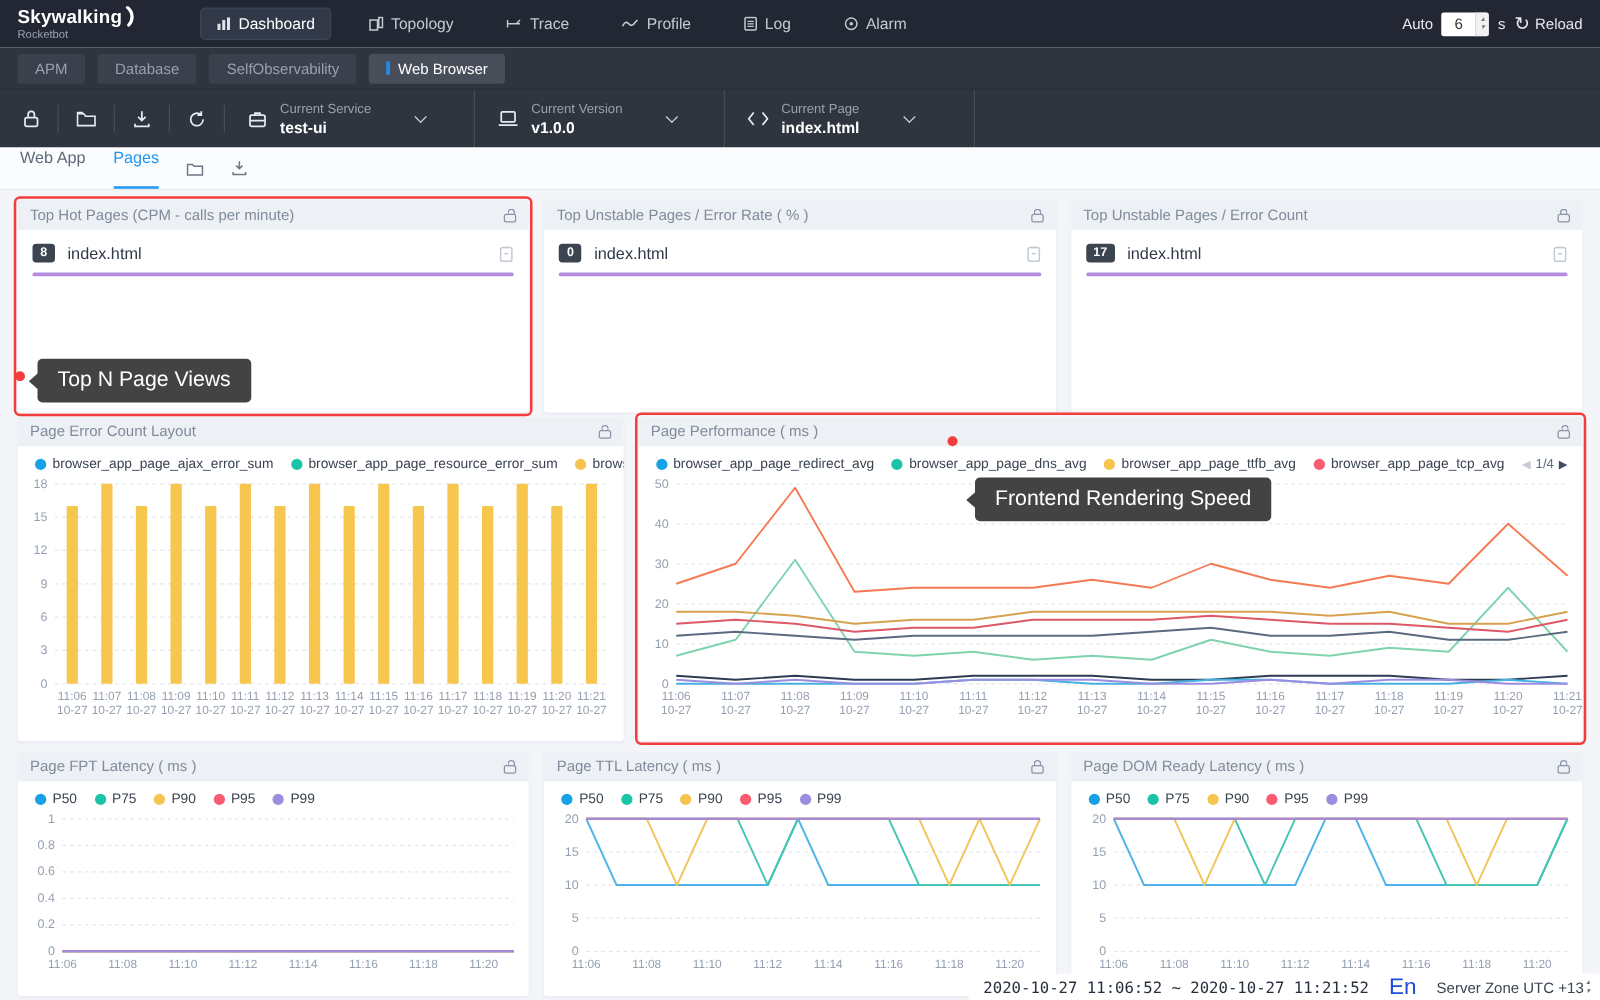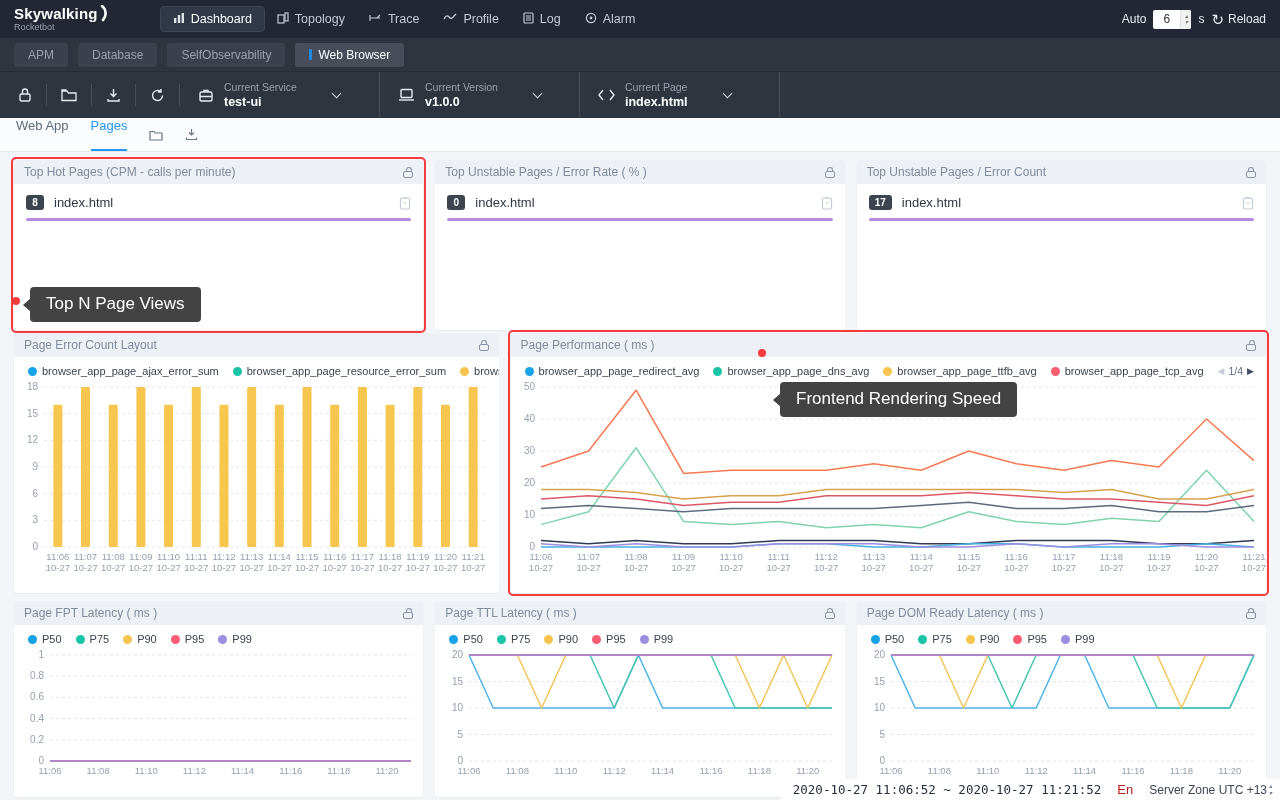--- a/index.html
+++ b/index.html
@@ -6,21 +6,21 @@
   body { font-family:"Liberation Sans", sans-serif; background:#e9ecf1; }
   .page { position:relative; width:1280px; height:800px; overflow:hidden; background:#f3f5f9; }
 
   
   .topnav { height:38px; background:#222733; display:flex; align-items:center; padding:0 14px; color:#dfe3ea; }
   .logo { display:flex; align-items:flex-start; margin-right:48px; line-height:1; cursor:pointer; }
   .logo-txt { display:flex; flex-direction:column; }
   .logo-title { font-size:15px; font-weight:bold; color:#fff; letter-spacing:.2px; }
   .logo-sub { font-size:9px; color:#9aa2b0; margin-top:2px; }
   .swoosh { margin-left:2px; margin-top:-1px; }
-  .nav-item { display:flex; gap:6px; font-size:12.5px; color:#c3cad4; padding:5px 12px; border-radius:4px; cursor:pointer; white-space:nowrap; }
+  .nav-item { display:flex; align-items:center; gap:6px; font-size:12.5px; color:#c3cad4; padding:5px 12px; margin-right:18px; border-radius:4px; cursor:pointer; white-space:nowrap; }
   .nav-item.active { background:#313848; border:1px solid #3d4557; color:#fff; }
   .nav-item svg { flex:0 0 auto; }
   .nav-right { margin-left:auto; display:flex; align-items:center; gap:7px; font-size:12px; color:#e6e9ee; }
   .auto-box { display:inline-flex; align-items:stretch; width:38px; height:19px; background:#fff; border-radius:2px; overflow:hidden; }
   .auto-val { flex:1; color:#333; font-size:12px; display:flex; align-items:center; justify-content:center; }
   .spin { width:11px; background:#f2f2f2; border-left:1px solid #ddd; display:flex; flex-direction:column; align-items:center; justify-content:center; color:#777; font-size:6px; line-height:1; cursor:pointer; }
   .reload { display:flex; align-items:center; gap:4px; cursor:pointer; }
   .reload-ic { font-size:15px; line-height:1; }
 
   
@@ -84,21 +84,21 @@
   .tip::before { content:""; position:absolute; left:-7px; top:50%; margin-top:-7px; border:7px solid transparent; border-right:8px solid #434343; border-left:none; }
   .tip-dot { position:absolute; width:8px; height:8px; border-radius:50%; background:#f53c3c; z-index:11; }
   #tip1 { left:30px; top:287px; }
   #dot1 { left:12px; top:297px; }
   #tip2 { left:780px; top:337px;margin-top:45px; }
   #dot2 { left:758px; top:349px; }
 
   
   .footer { position:absolute; right:0; bottom:0; height:21px; background:#fff; display:flex; align-items:center; gap:16px; padding:0 8px 0 12px; z-index:8; }
   .ftime { font-family:"DejaVu Sans Mono", monospace; font-size:12.5px; color:#252f3e; cursor:pointer; }
-  .flang { font-size:13px; color:#b91c1c; cursor:pointer; }
+  .flang { font-size:18px; color:#1d4ed8; cursor:pointer; }
   .fzone { font-size:12px; color:#3c4553; display:flex; align-items:center; gap:2px; cursor:pointer; }
   .fspin { display:flex; flex-direction:column; font-size:6px; line-height:1.1; color:#6b7686; }
 </style>
 </head>
 <body>
 
 <div class="page">
 
   <header class="topnav">
     <div class="logo">

